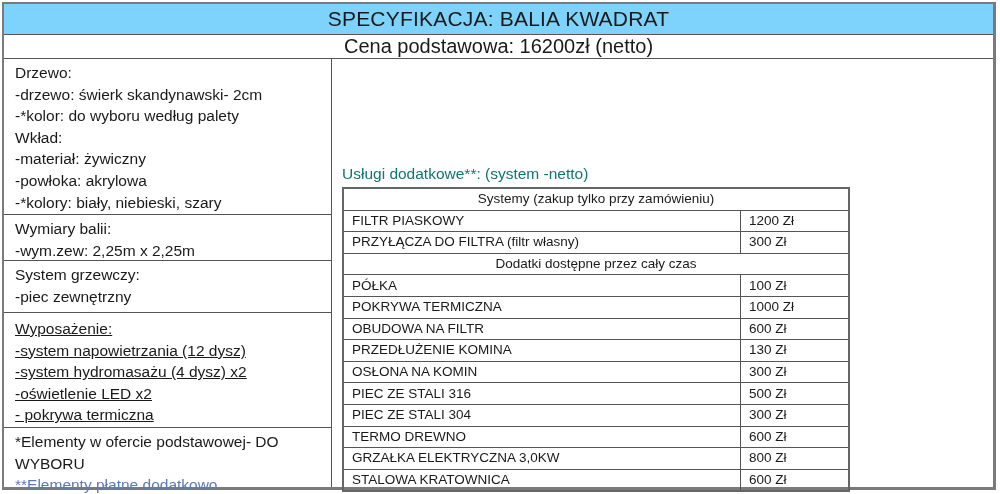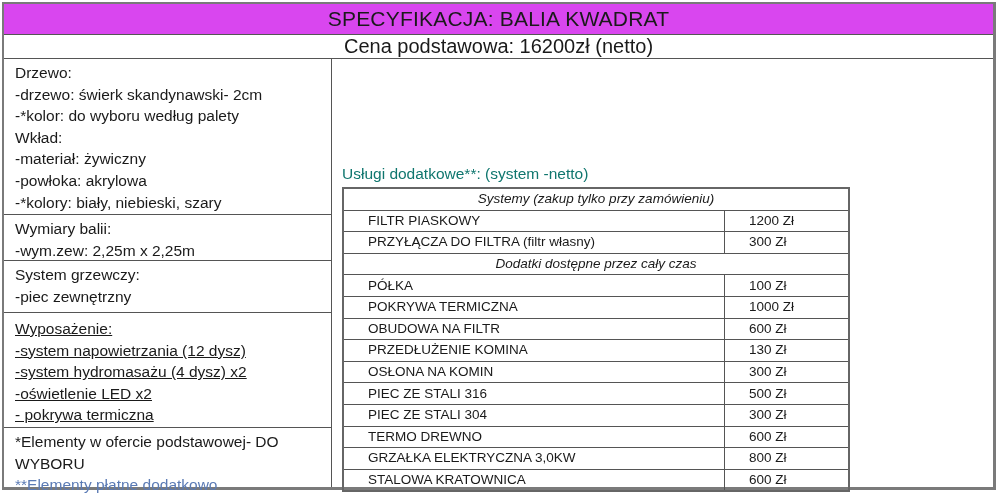--- a/index.html
+++ b/index.html
@@ -1,39 +1,39 @@
 <!DOCTYPE html>
 <html><head>
 <meta charset="utf-8">
 <style>
   html, body { margin:0; padding:0; background:#ffffff; }
   body { width:1000px; height:494px; position:relative; overflow:hidden;
          font-family:"Liberation Sans", "DejaVu Sans", sans-serif; color:#1a1a1a; }
   .sheet { position:absolute; left:2px; top:2px; width:994px; height:488px;
            border:2px solid #7a7a7a; border-right-width:3px; border-bottom-width:3px; box-sizing:border-box; }
-  .title { position:absolute; left:0; top:0; right:0; height:30px; background:#d946ef;
+  .title { position:absolute; left:0; top:0; right:0; height:30px; background:#7dd3fc;
            border-bottom:1px solid #555; text-align:center; font-size:21px; line-height:30px; letter-spacing:0.2px; }
   .price { position:absolute; left:0; top:30px; right:0; height:24px;
            border-bottom:1px solid #555; text-align:center; font-size:20px; line-height:24px; }
   .leftcol { position:absolute; left:0; top:55px; width:327px; bottom:0; border-right:1px solid #555; }
   .rightcol { position:absolute; left:328px; top:55px; right:0; bottom:0; }
   .sec { position:absolute; left:0; right:0; box-sizing:border-box; padding:3px 0 0 11px; border-bottom:1px solid #555; }
   .sec:last-child { border-bottom:none; }
   .line { font-size:15.5px; line-height:21.6px; white-space:nowrap; }
   .note-blue { color:#5b7bb5; }
   .pozostale { position:absolute; left:0; right:0; top:0; height:95px; border-bottom:1px solid #555;
                padding:3px 0 0 10px; box-sizing:border-box; }
   .uslugi { position:absolute; left:0; right:0; top:96px; bottom:0; padding-left:10px; }
   .uslugi-title { font-size:15.5px; line-height:20px; margin-top:9px; color:#0f766e; }
   table.addons { position:absolute; left:10px; top:32px; width:508px; border-collapse:collapse;
                  border:2px solid #666; }
-  table.addons td { border:1px solid #555; font-size:13.5px; height:20.6px; padding:0 0 0 24px;
+  table.addons td { border:1px solid #555; font-size:13.5px; height:20.6px; padding:0 0 0 8px;
                     line-height:20px; white-space:nowrap; }
   table.addons td.val { width:99px; }
-  table.addons td.group { text-align:center; font-style:italic; padding:0; }
+  table.addons td.group { text-align:center; padding:0; }
 </style>
 </head>
 <body>
 
 <div class="sheet">
   <div class="title">SPECYFIKACJA: BALIA KWADRAT</div>
   <div class="price">Cena podstawowa: 16200zł (netto)</div>
 
   <div class="leftcol">
     <div class="sec" style="top:0;height:156px;">

